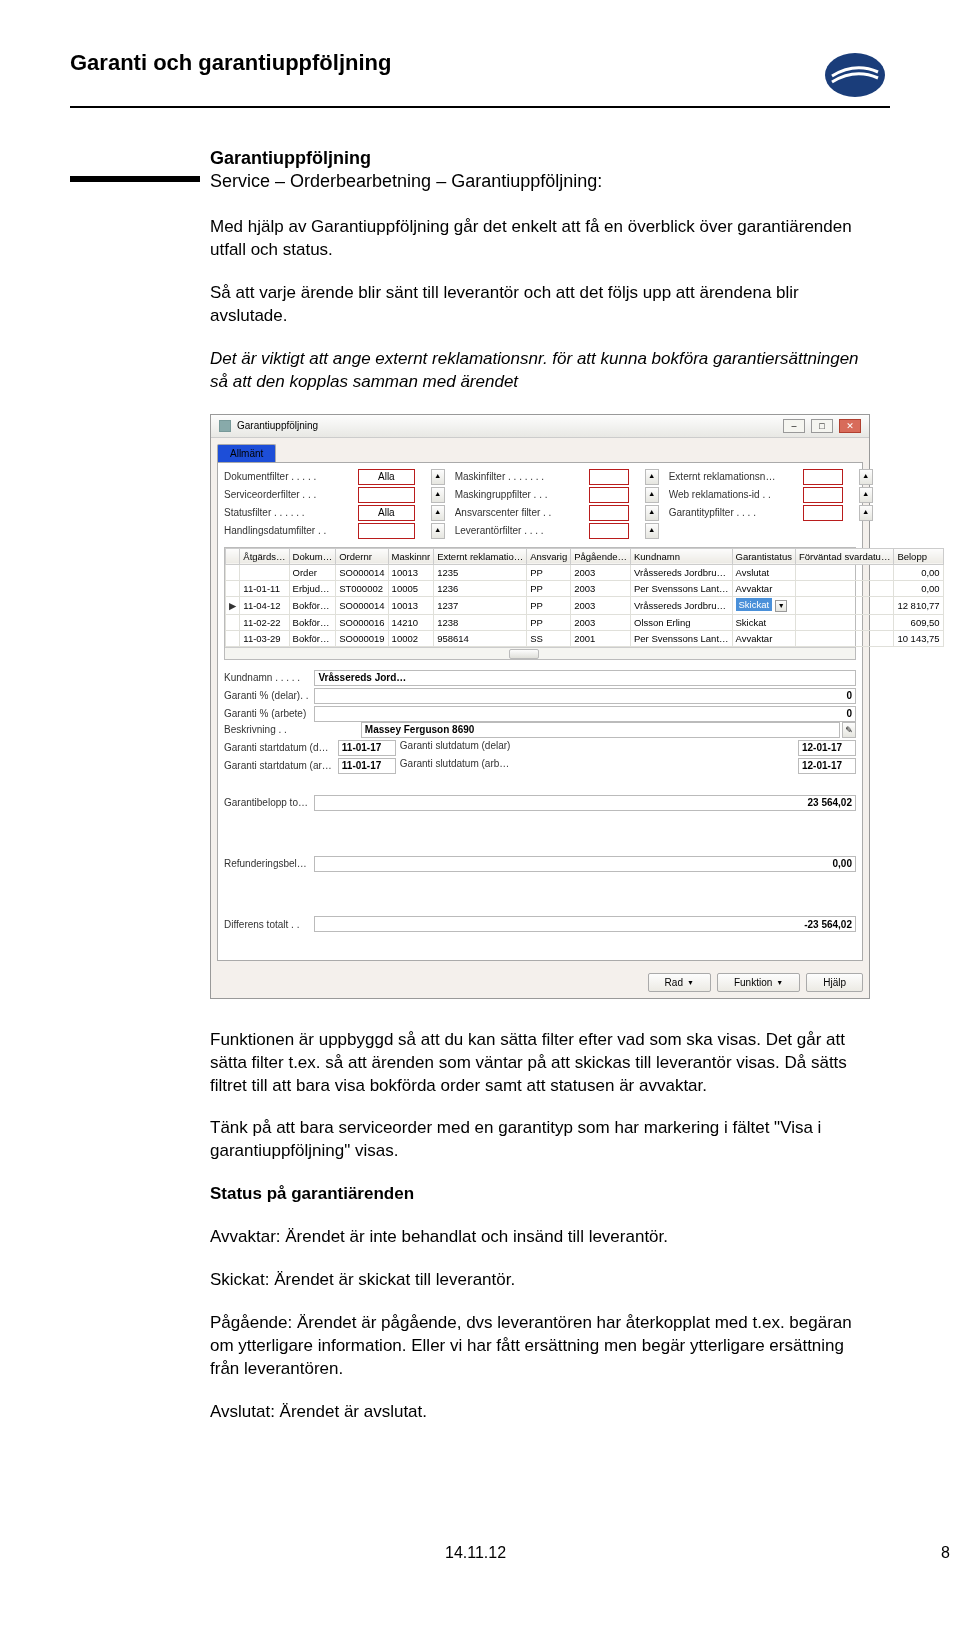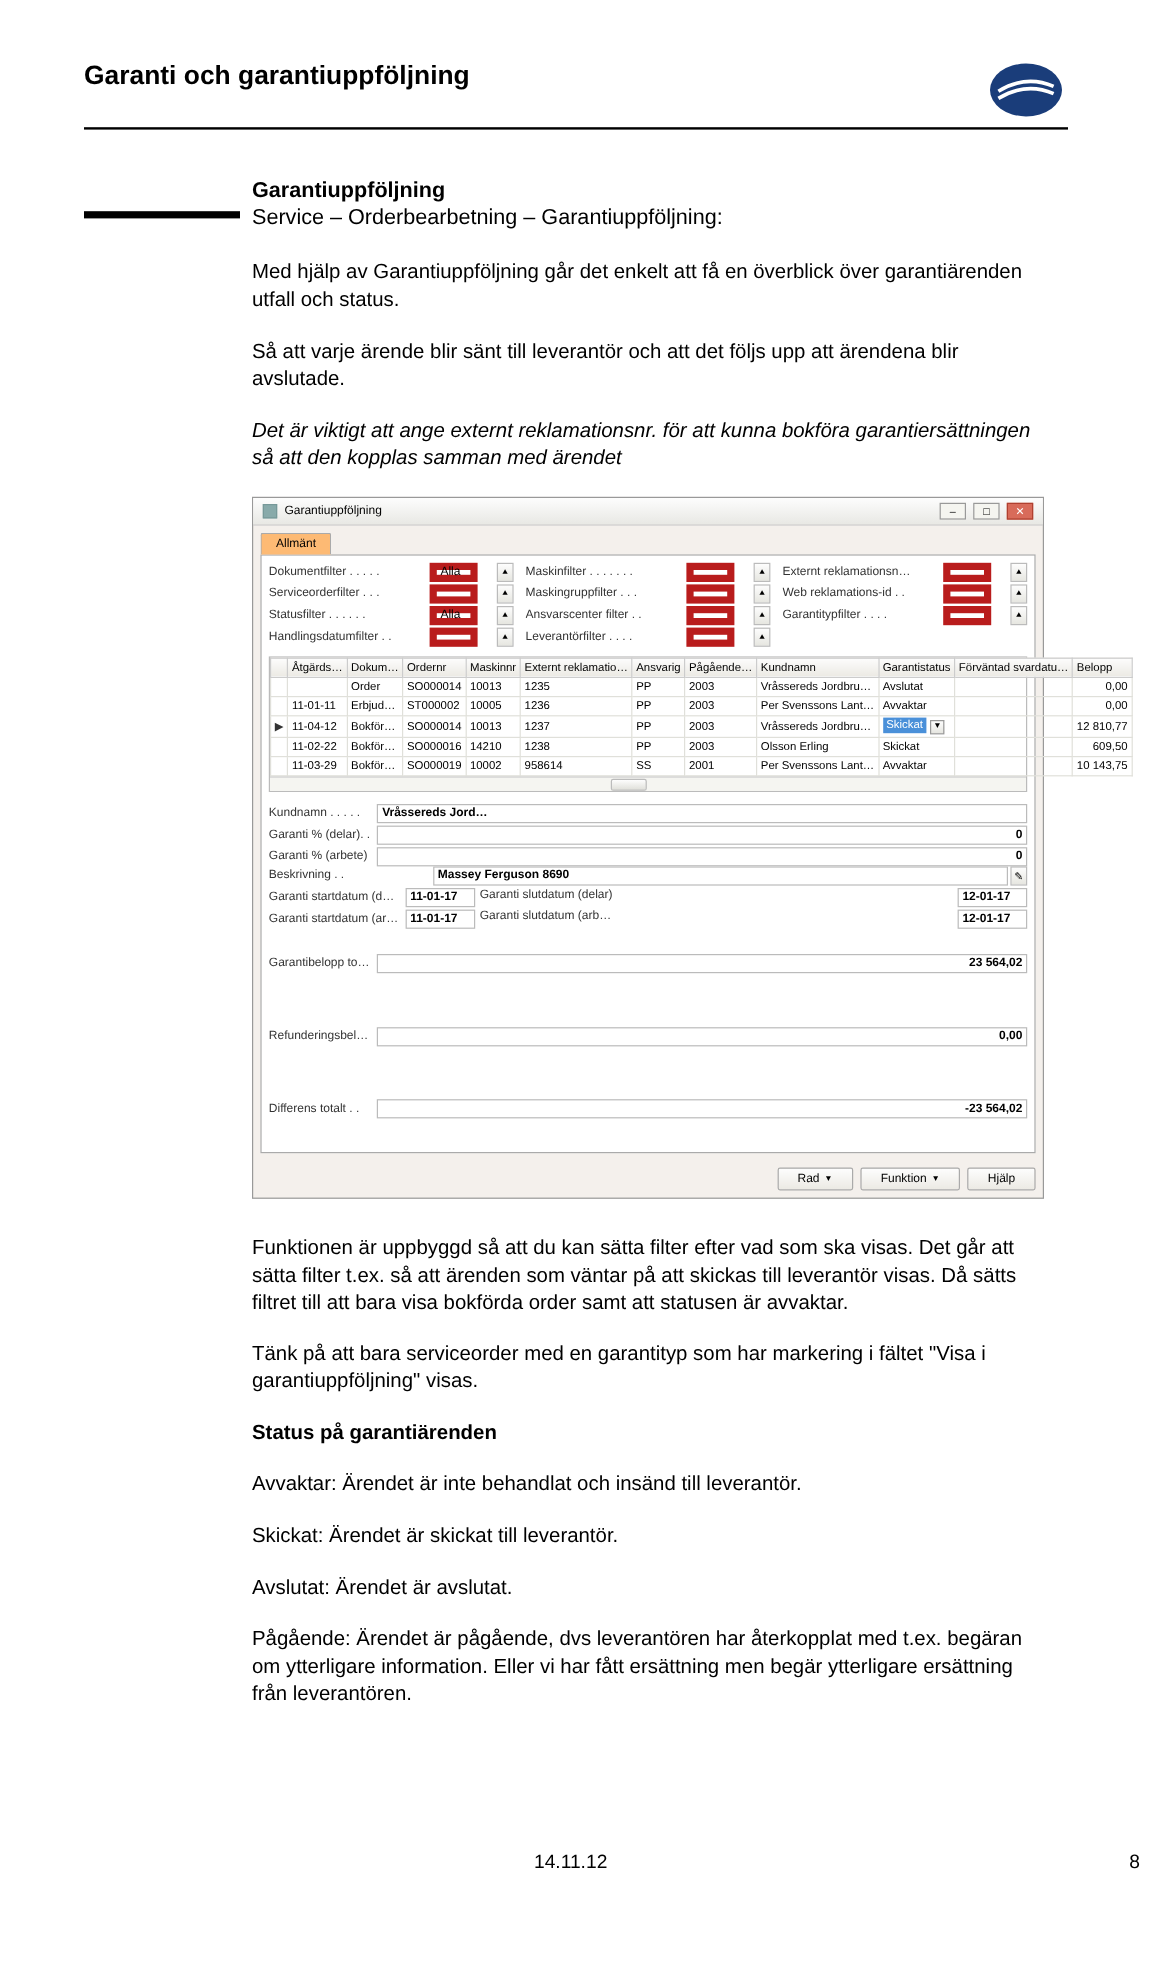--- a/index.html
+++ b/index.html
@@ -17,26 +17,26 @@
   p { font-size: 17px; line-height: 1.35; margin-bottom: 20px; }
   .em { font-style: italic; }
   .bold { font-weight: bold; }
   .screenshot { border: 1px solid #999; background: #f4f0ec; font-size: 10px; font-family: Tahoma, Arial, sans-serif; margin-bottom: 30px; }
   .wintitle { background: linear-gradient(#fdfdfd,#e8e8e4); padding: 4px 8px; display: flex; align-items: center; gap: 6px; border-bottom: 1px solid #ccc; }
   .wintitle .spacer { flex: 1; }
   .winbtn { width: 22px; height: 14px; border: 1px solid #999; background: #f5f5f0; display: inline-flex; align-items: center; justify-content: center; font-size: 9px; }
   .winbtn.close { background: #d86b5a; border-color: #b04030; color: #fff; }
   .winicon { width: 12px; height: 12px; background: #8aa; border: 1px solid #799; }
   .tabstrip { padding: 6px 6px 0 6px; }
-  .tab { display: inline-block; padding: 3px 12px; border: 1px solid #aaa; border-bottom: none; background: #fdba74; border-radius: 2px 2px 0 0; }
+  .tab { display: inline-block; padding: 3px 12px; border: 1px solid #aaa; border-bottom: none; background: #1d4ed8; border-radius: 2px 2px 0 0; }
   .panel { margin: 0 6px 6px 6px; border: 1px solid #aaa; background: #fff; padding: 6px; }
   .filters { display: grid; grid-template-columns: repeat(3, 1fr); gap: 2px 10px; margin-bottom: 8px; }
   .frow { display: flex; align-items: center; gap: 16px; }
   .frow label { width: 118px; color: #333; white-space: nowrap; overflow: hidden; }
-  .finput { flex: 1; height: 16px; border: 6px solid #b91c1c; background: #fff; padding: 0 3px; display: flex; align-items: center; font-size: 10px; }
+  .finput { flex: 1; height: 16px; border: 1px solid #b91c1c; background: #fff; padding: 0 19px; display: flex; align-items: center; font-size: 10px; }
   .fpick { width: 14px; height: 16px; border: 1px solid #bbb; background: linear-gradient(#fdfdfd,#e6e6e0); text-align: center; line-height: 14px; font-size: 8px; }
   .grid { border: 1px solid #bbb; }
   .grid table { width: 100%; border-collapse: collapse; font-size: 9.5px; }
   .grid th { background: linear-gradient(#fdfdfd,#eceae4); border: 1px solid #ccc; padding: 2px 3px; font-weight: normal; text-align: left; white-space: nowrap; }
   .grid td { border: 1px solid #e0e0da; padding: 2px 3px; white-space: nowrap; }
   .grid td.num { text-align: right; }
   .rowmark { width: 12px; text-align: center; color: #333; }
   .selcell { background: #4a90d9; color: #fff; padding: 1px 3px; }
   .dd { display: inline-block; width: 12px; height: 12px; border: 1px solid #999; background: linear-gradient(#fdfdfd,#e6e6e0); font-size: 7px; text-align: center; line-height: 10px; margin-left: 3px; }
   .scroller { height: 12px; background: #f5f5f1; border-top: 1px solid #ccc; position: relative; }
@@ -293,22 +293,22 @@
             </span>
           <span class="btn">Hjälp</span>
         </div>
       </div>
 
       <p>Funktionen är uppbyggd så att du kan sätta filter efter vad som ska visas. Det går att sätta filter t.ex. så att ärenden som väntar på att skickas till leverantör visas. Då sätts filtret till att bara visa bokförda order samt att statusen är avvaktar.</p>
       <p>Tänk på att bara serviceorder med en garantityp som har markering i fältet "Visa i garantiuppföljning" visas.</p>
       <p class="bold">Status på garantiärenden</p>
       <p>Avvaktar: Ärendet är inte behandlat och insänd till leverantör.</p>
       <p>Skickat: Ärendet är skickat till leverantör.</p>
+      <p>Pågående: Ärendet är pågående, dvs leverantören har återkopplat med t.ex. begäran om ytterligare information. Eller vi har fått ersättning men begär ytterligare ersättning från leverantören.</p>
       <p>Avslutat: Ärendet är avslutat.</p>
-      <p>Pågående: Ärendet är pågående, dvs leverantören har återkopplat med t.ex. begäran om ytterligare information. Eller vi har fått ersättning men begär ytterligare ersättning från leverantören.</p>
     </div>
   </div>
 </div>
 <div class="footer">
   <span></span>
   <span class="date">14.11.12</span>
   <span>8</span>
 </div>
 
 </body></html>

